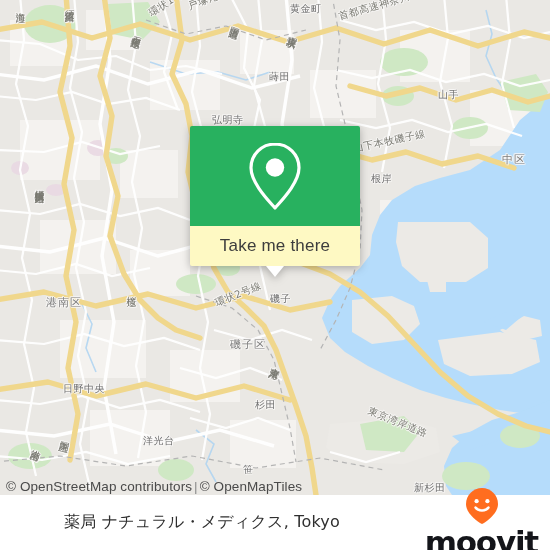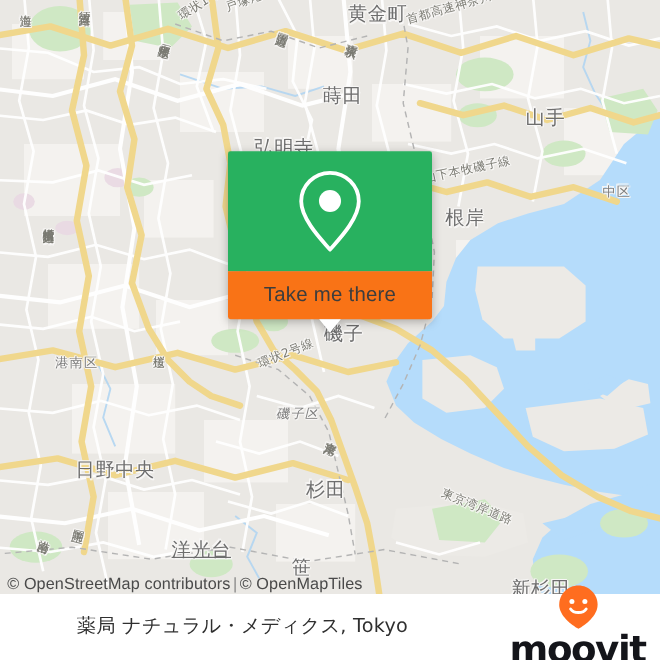--- a/index.html
+++ b/index.html
@@ -39,21 +39,21 @@
     color: #6b6b6b;
     font-family: "DejaVu Sans", sans-serif;
     white-space: nowrap;
     pointer-events: none;
     text-shadow:
        1px 0 0 rgba(248,247,245,.95), -1px 0 0 rgba(248,247,245,.95),
        0 1px 0 rgba(248,247,245,.95), 0 -1px 0 rgba(248,247,245,.95),
        1px 1px 0 rgba(248,247,245,.95), -1px -1px 0 rgba(248,247,245,.95);
   }
   .ml-area   { font-size: 11px; color: #7d7d7d; letter-spacing: 1px; }
-  .ml-place  { font-size: 16px; color: #6e6e6e; letter-spacing: .5px; }
+  .ml-place  { font-size: 10px; color: #6e6e6e; letter-spacing: .5px; }
   .ml-road   { font-size: 10px; color: #7a7a72; letter-spacing: .5px; }
   .ml-vert   { writing-mode: vertical-rl; text-orientation: upright; }
 
   
   #attribution {
     position: absolute;
     left: 6px;
     top: 471px;
     font-size: 13.5px;
     color: #4a4a4a;
@@ -76,21 +76,21 @@
   #popup-head {
     background: #28b15f;
     height: 100px;
     border-radius: 2px 2px 0 0;
     display: flex;
     align-items: center;
     justify-content: center;
   }
   #popup-pin { display: block; }
   #popup-body {
-    background: #f97316;
+    background: #fef9c3;
     height: 40px;
     border-radius: 0 0 2px 2px;
     display: flex;
     align-items: center;
     justify-content: center;
   }
   #popup-cta {
     font-size: 17px;
     color: #3d3d3d;
     font-family: "Liberation Sans", sans-serif;
@@ -315,31 +315,31 @@
         <div class="maplabel ml-road ml-vert" style="left: 132px; top: 27px; transform: rotate(14deg); transform-origin: left top;">中戸桜木通り</div>
         <div class="maplabel ml-place" style="left: 227px; top: 70px; padding-left: 42px;">蒔田</div>
         <div class="maplabel ml-place" style="left: 172px; top: 113px; margin-left: 40px;">弘明寺</div>
         <div class="maplabel ml-place" style="left: 438px; top: 88px;">山手</div>
         <div class="maplabel ml-area" style="left: 502px; top: 145px; margin-top: 7px;">中区</div>
         <div class="maplabel ml-road" style="left: 352px; top: 142px; transform: rotate(-12deg); transform-origin: left top;">山下本牧磯子線</div>
         <div class="maplabel ml-place" style="left: 371px; top: 172px;">根岸</div>
         <div class="maplabel ml-area" style="left: 46px; top: 295px; text-align: center;">港南区</div>
         <div class="maplabel ml-road ml-vert" style="left: 124px; top: 288px;">桜道</div>
         <div class="maplabel ml-road" style="left: 213px; top: 297px; transform: rotate(-22deg); transform-origin: left top;">環状2号線</div>
-        <div class="maplabel ml-place" style="left: 270px; top: 268px;">磯子</div>
-        <div class="maplabel ml-area" style="left: 230px; top: 337px; font-style: italic;">磯子区</div>
+        <div class="maplabel ml-place" style="left: 270px; top: 292px;">磯子</div>
+        <div class="maplabel ml-area" style="left: 230px; top: 337px;">磯子区</div>
         <div class="maplabel ml-place" style="left: 63px; top: 382px;">日野中央</div>
         <div class="maplabel ml-place" style="left: 255px; top: 398px;">杉田</div>
         <div class="maplabel ml-road ml-vert" style="left: 272px; top: 358px; transform: rotate(20deg); transform-origin: left top;">東京湾岸</div>
-        <div class="maplabel ml-place" style="left: 143px; top: 448px; text-decoration: underline;">洋光台</div>
+        <div class="maplabel ml-place" style="left: 143px; top: 434px;">洋光台</div>
         <div class="maplabel ml-road ml-vert" style="left: 33px; top: 440px; transform: rotate(20deg); transform-origin: left top;">港南台</div>
         <div class="maplabel ml-road ml-vert" style="left: 60px; top: 432px; transform: rotate(14deg); transform-origin: left top;">舞岡上</div>
         <div class="maplabel ml-road" style="left: 371px; top: 404px; transform: rotate(22deg); transform-origin: left top;">東京湾岸道路</div>
         <div class="maplabel ml-place" style="left: 243px; top: 463px;">笹</div>
-        <div class="maplabel ml-place" style="left: 426px; top: 481px;">新杉田</div>
+        <div class="maplabel ml-place" style="left: 414px; top: 481px;">新杉田</div>
       </div>
 
     <div id="attribution">
       <span>© OpenStreetMap contributors</span><span class="sep">|</span><span>© OpenMapTiles</span>
     </div>
 
     <div id="popup">
       <div id="popup-head">
         <svg id="popup-pin" width="62" height="74" viewBox="0 0 62 74">
           <path d="M31 5 C17.8 5 7 15.6 7 28.8 C7 44 25 62 31 69 C37 62 55 44 55 28.8 C55 15.6 44.2 5 31 5 Z" fill="none" stroke="#ffffff" stroke-width="3.2" stroke-linejoin="round"></path>

